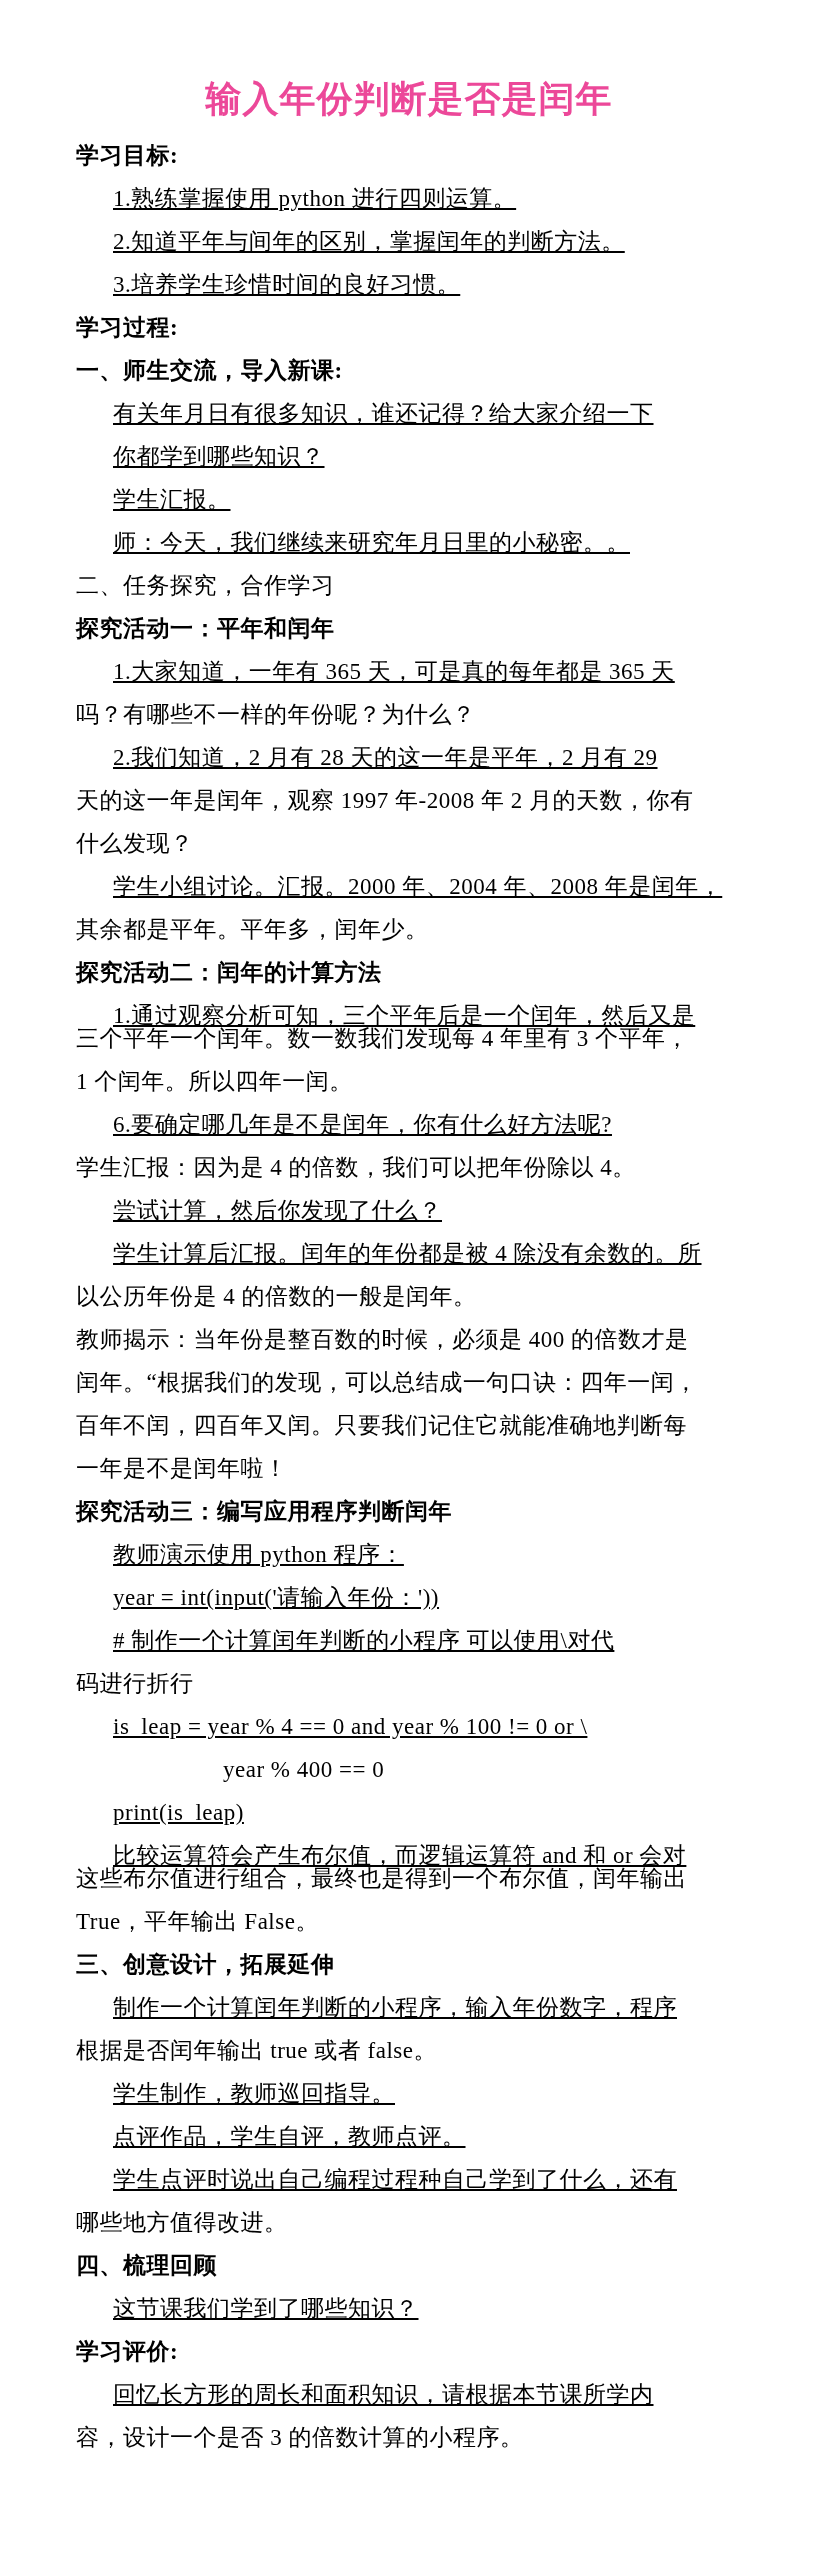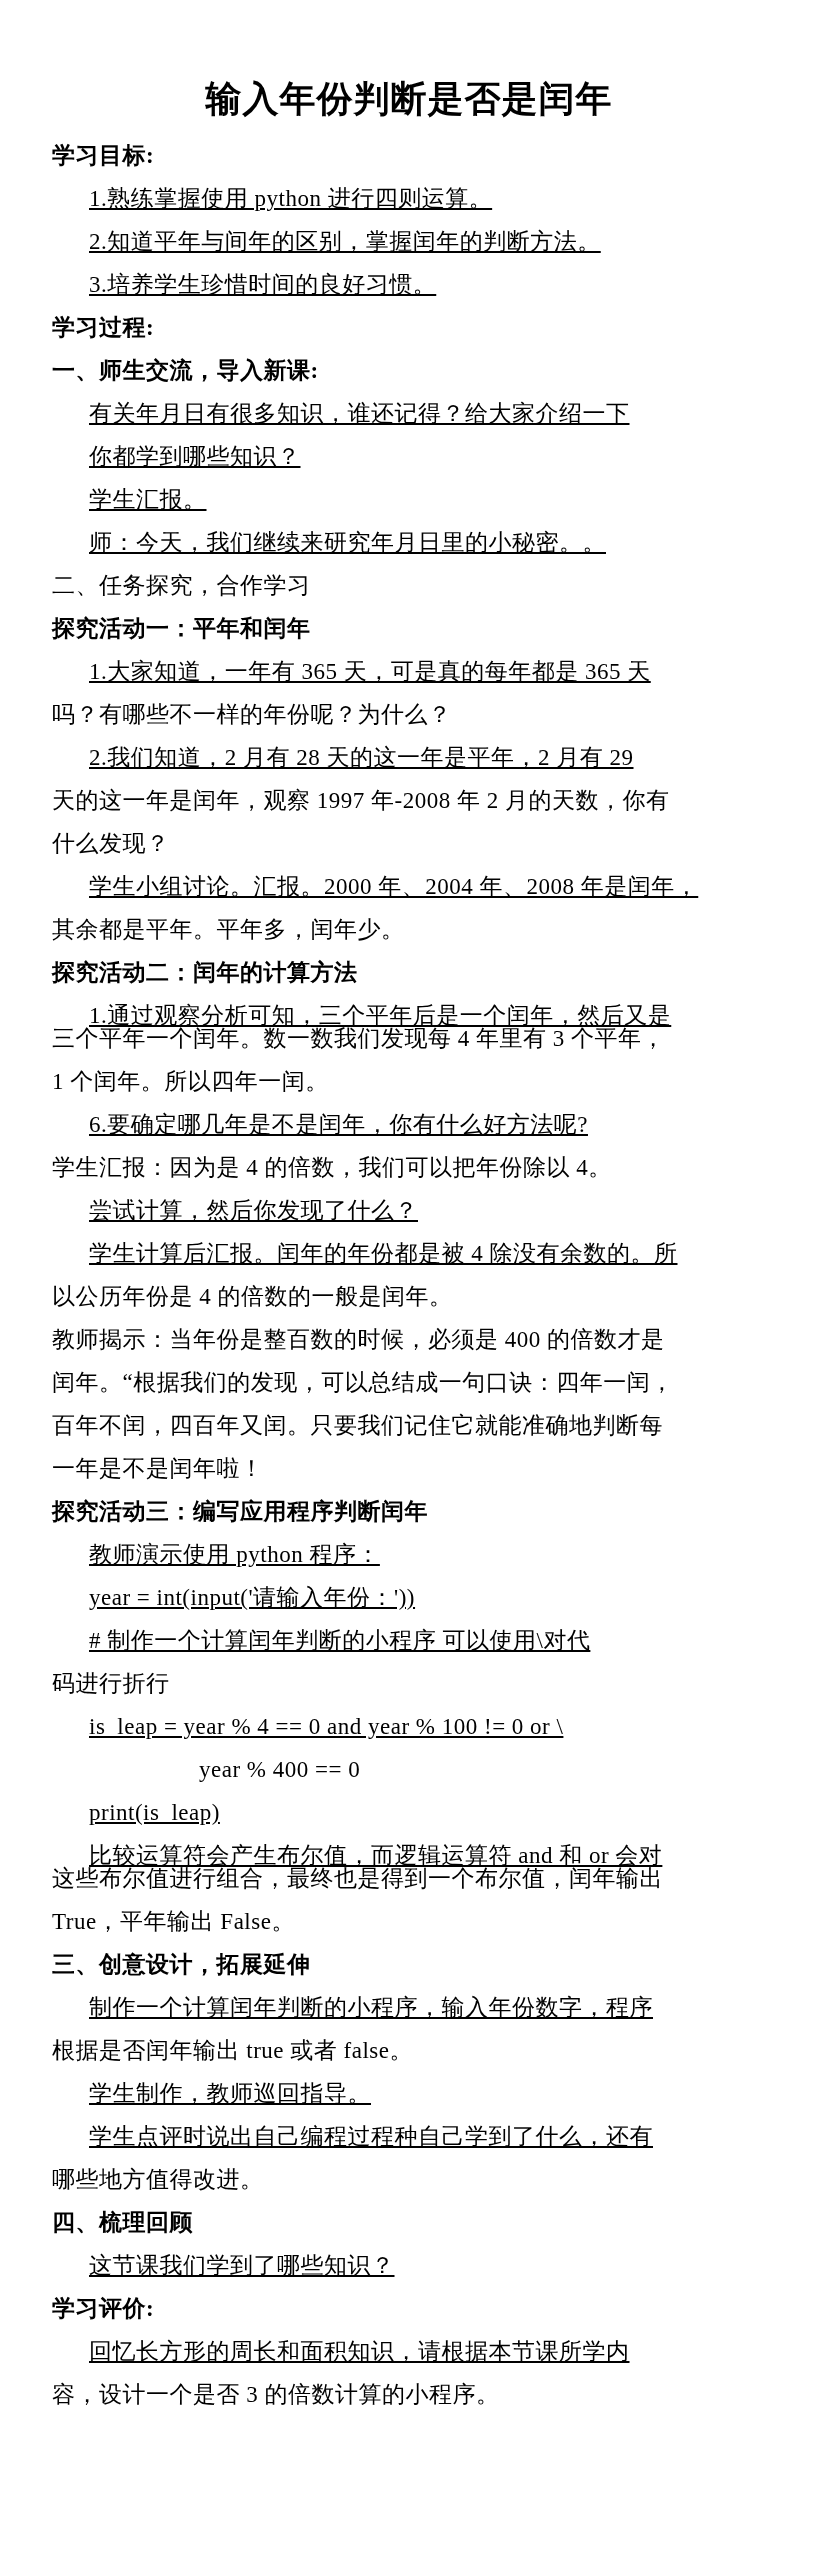--- a/index.html
+++ b/index.html
@@ -7,25 +7,25 @@
     width: 818px; height: 2609px;
     background: #ffffff; color: #000000;
     font-family: "Liberation Serif", "DejaVu Serif", serif;
   }
   .page { position: relative; width: 818px; height: 2609px; overflow: hidden; background: #ffffff; }
   .doc-title {
     margin: 77px 0 0 0;
     text-align: center;
     font-size: 36px; line-height: 44px;
     font-weight: bold;
-    color: #000000;
+    color: #ec4899;
     letter-spacing: 1px;
     white-space: nowrap;
   }
-  .content { margin: 13px 0 0 52px; width: 608px; }
+  .content { margin: 13px 0 0 76px; width: 608px; }
   .ln {
     margin: 0; padding: 0;
     font-size: 23px; line-height: 43px;
     white-space: nowrap;
     letter-spacing: 0.5px;
   }
   .h { font-weight: bold; }
   .i1 { padding-left: 37px; text-decoration: underline; }
   .i2 { padding-left: 147px; }
   .tight { margin-top: -20px; }
@@ -76,20 +76,21 @@
     <p class="ln i1">is_leap = year % 4 == 0 and year % 100 != 0 or \</p>
     <p class="ln i2">year % 400 == 0</p>
     <p class="ln i1">print(is_leap)</p>
     <p class="ln i1">比较运算符会产生布尔值，而逻辑运算符 and 和 or 会对</p>
     <p class="ln tight">这些布尔值进行组合，最终也是得到一个布尔值，闰年输出</p>
     <p class="ln">True，平年输出 False。</p>
     <p class="ln h">三、创意设计，拓展延伸</p>
     <p class="ln i1">制作一个计算闰年判断的小程序，输入年份数字，程序</p>
     <p class="ln">根据是否闰年输出 true 或者 false。</p>
     <p class="ln i1">学生制作，教师巡回指导。</p>
+    <p class="ln i1">点评作品，学生自评，教师点评。</p>
     <p class="ln i1">学生点评时说出自己编程过程种自己学到了什么，还有</p>
     <p class="ln">哪些地方值得改进。</p>
     <p class="ln h">四、梳理回顾</p>
     <p class="ln i1">这节课我们学到了哪些知识？</p>
     <p class="ln h">学习评价:</p>
     <p class="ln i1">回忆长方形的周长和面积知识，请根据本节课所学内</p>
     <p class="ln">容，设计一个是否 3 的倍数计算的小程序。</p>
   </div>
 </div>
 

